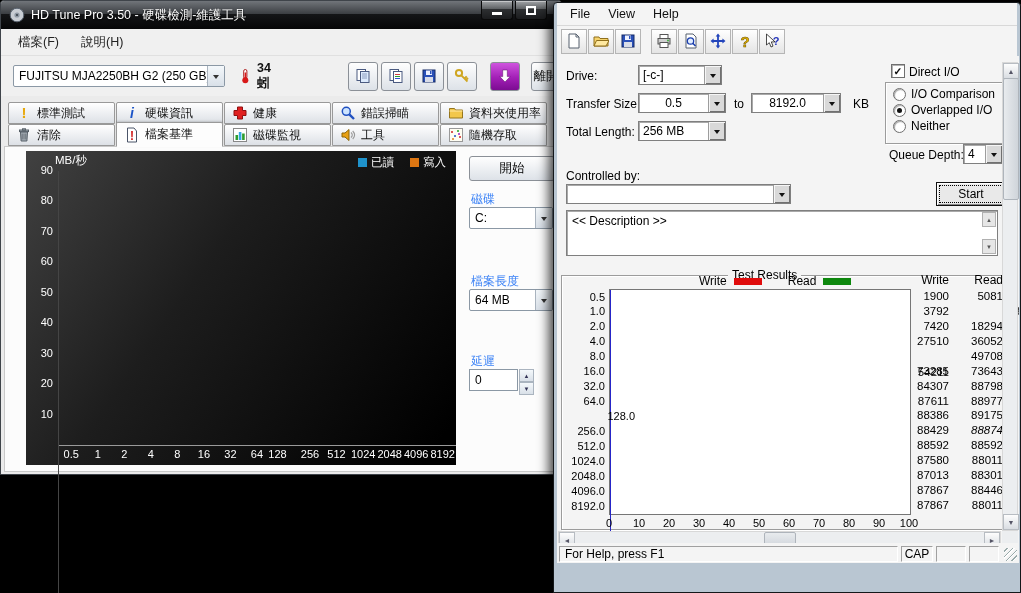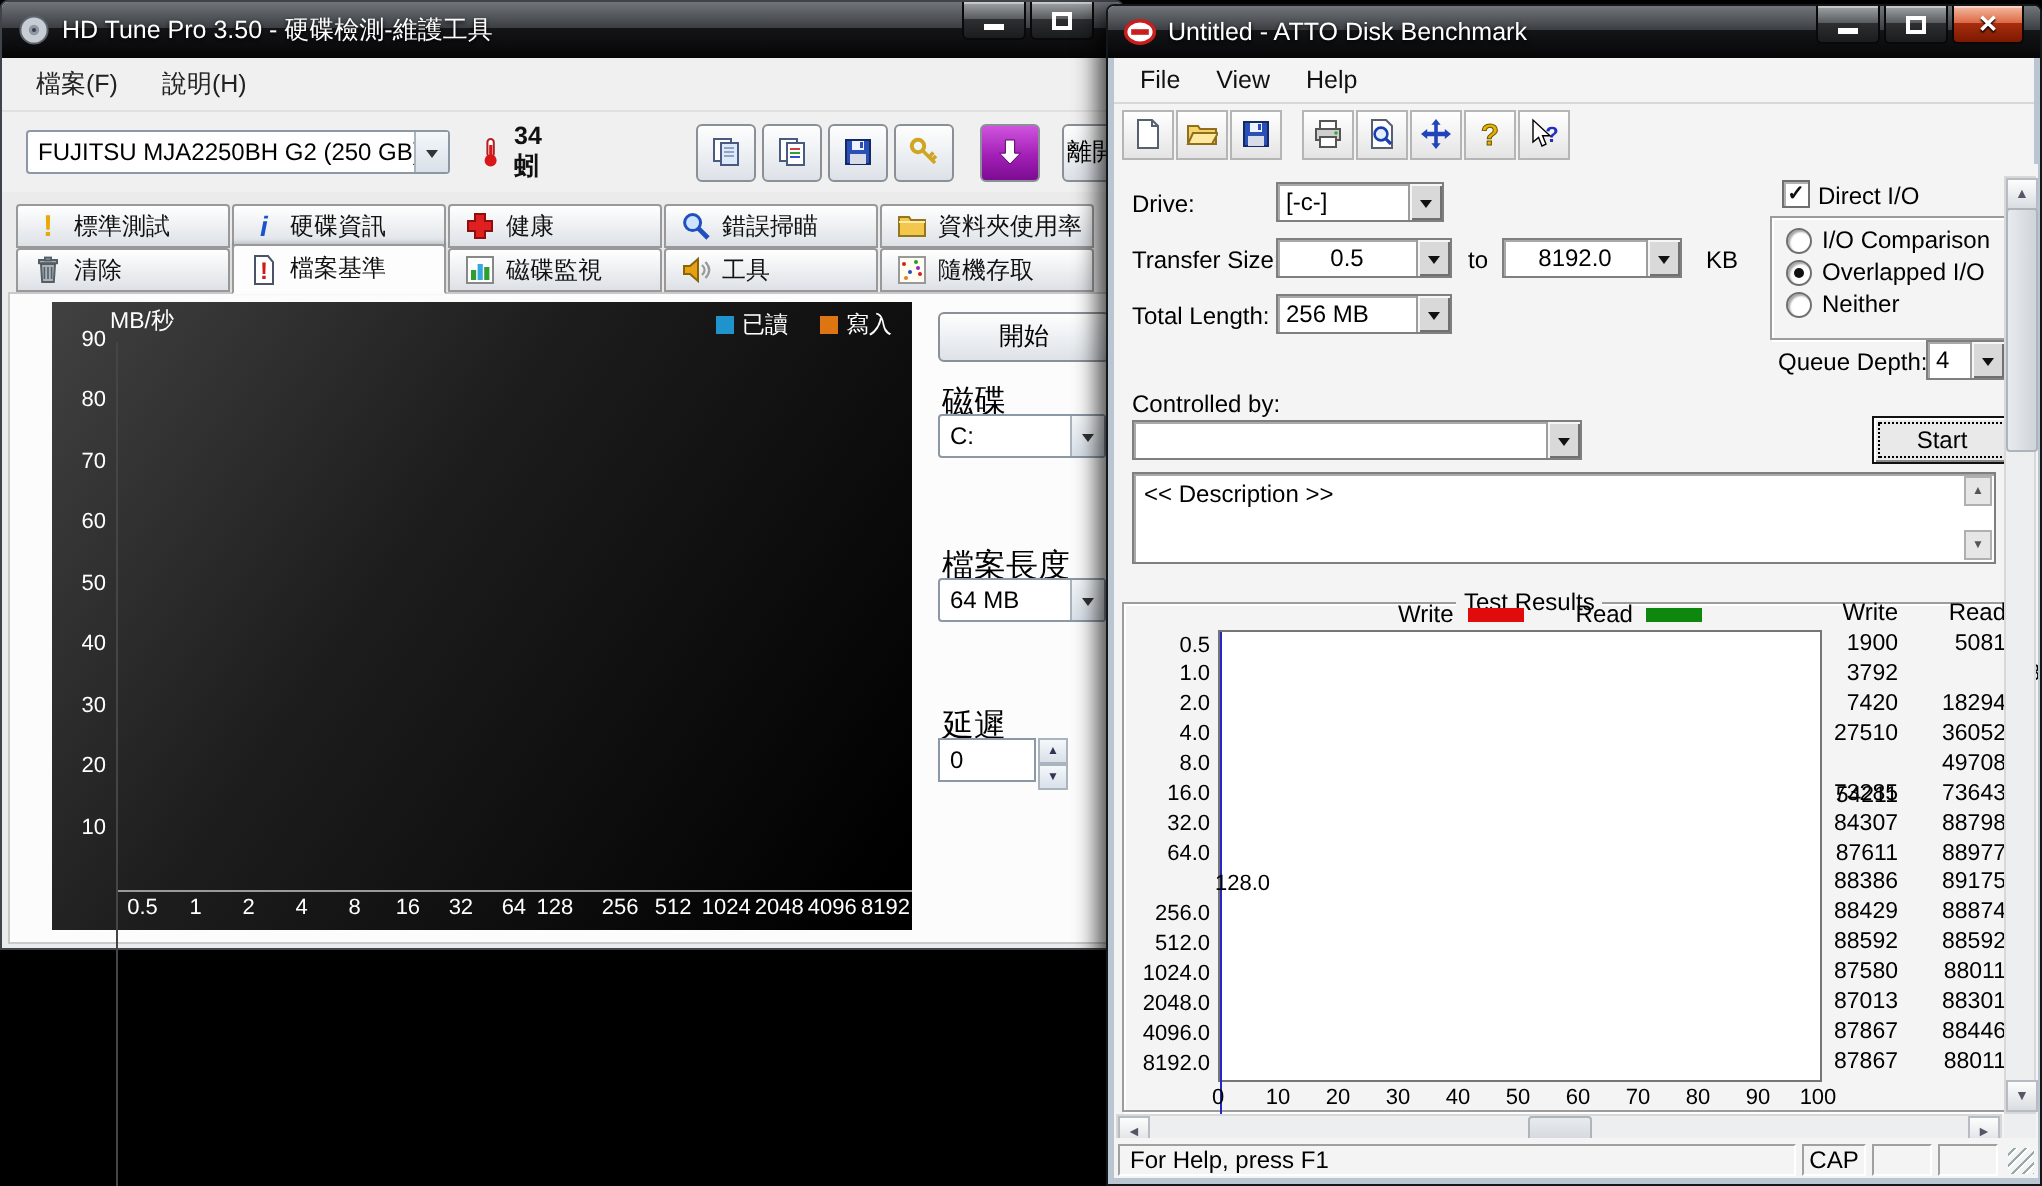--- a/index.html
+++ b/index.html
@@ -56,21 +56,21 @@
            border:1px solid #c9c9c9}
   #ht-chart{position:absolute;left:21px;top:4px;width:430px;height:314px;
             background:linear-gradient(125deg,#414141 0%,#1d1d1d 40%,#000 95%)}
   #ht-plot{position:absolute;left:32px;top:20px;width:398px;height:274px;
            border-bottom:1px solid #9a9a9a}
   .wlab{position:absolute;color:#fff;font-size:11px}
   #ht-legend{position:absolute;right:10px;top:4px;display:flex;gap:16px;align-items:center}
   .lgi{display:flex;align-items:center;gap:4px;color:#fff;font-size:11.5px}
   .lgsw{width:9px;height:9px;display:inline-block}
 
-  .plabel{position:absolute;font-size:16px;color:#000000}
+  .plabel{position:absolute;font-size:12px;color:#3b82f6}
   .pbtn{position:absolute;height:23px;border:1px solid #8b9097;border-radius:3px;
         background:linear-gradient(#fefefe,#dde2e8);font-size:12.5px;display:flex;
         align-items:center;justify-content:center}
   .spin{position:absolute;display:flex}
   .spin .fld{width:49px;height:22px;box-sizing:border-box;background:#fff;border:1px solid #8b98a5;
              font-size:12px;display:flex;align-items:center;padding-left:5px}
   .spin .btns{width:15px;display:flex;flex-direction:column;margin-left:1px}
   .spin .sb{height:11px;background:linear-gradient(#f4f8fb,#d9e0e8);border:1px solid #aab4bf;
             display:flex;align-items:center;justify-content:center;font-size:6px;color:#335}
 
@@ -395,40 +395,20 @@
       <span class="fld">0</span>
       <span class="btns">
         <span class="sb">▲</span>
         <span class="sb">▼</span>
       </span>
     </div>
   </div>
 </div>
 
 <div class="win" id="w-atto">
-  <div class="tbar">
-    <span class="ticon">
-        <svg viewBox="0 0 16 16">
-          <ellipse cx="8" cy="8" rx="7.2" ry="5.6" fill="#fff" stroke="#c81e1e" stroke-width="1.8"></ellipse>
-          <rect x="3.6" y="6.6" width="8.8" height="2.8" fill="#c81e1e"></rect>
-        </svg>
-      </span>
-    <span class="title">Untitled - ATTO Disk Benchmark</span>
-    <span class="capgrp" style="margin-right:8px">
-      <span class="cap">
-          <span class="gmin"></span>
-        </span>
-      <span class="cap">
-          <span class="gmax"></span>
-        </span>
-      <span class="cap close">
-          <span class="gx">✕</span>
-        </span>
-    </span>
-  </div>
   <div class="at-inner">
     <div class="at-mbar" id="at-menubar">
         <span class="mitem">File</span>
         <span class="mitem">View</span>
         <span class="mitem">Help</span>
       </div>
     <div class="at-tools" id="at-toolbar">
         <span class="xbtn">
           <span>
             <svg viewBox="0 0 16 16">
@@ -627,21 +607,21 @@
           <div class="vcell" style="left: 336px; top: 443.067px;">87867</div>
           <div class="vcell" style="left: 390px; top: 234px;">5081</div>
           <div class="vcell" style="left: 390px; top: 248.933px; padding-left: 30px;">9836</div>
           <div class="vcell" style="left: 390px; top: 263.867px;">18294</div>
           <div class="vcell" style="left: 390px; top: 278.8px;">36052</div>
           <div class="vcell" style="left: 390px; top: 293.733px;">49708</div>
           <div class="vcell" style="left: 390px; top: 308.667px;">73643</div>
           <div class="vcell" style="left: 390px; top: 323.6px;">88798</div>
           <div class="vcell" style="left: 390px; top: 338.533px;">88977</div>
           <div class="vcell" style="left: 390px; top: 353.467px;">89175</div>
-          <div class="vcell" style="left: 390px; top: 368.4px;">88874</div>
+          <div class="vcell" style="left: 390px; top: 368.4px; font-style: italic;">88874</div>
           <div class="vcell" style="left: 390px; top: 383.333px;">88592</div>
           <div class="vcell" style="left: 390px; top: 398.267px;">88011</div>
           <div class="vcell" style="left: 390px; top: 413.2px;">88301</div>
           <div class="vcell" style="left: 390px; top: 428.133px;">88446</div>
           <div class="vcell" style="left: 390px; top: 443.067px;">88011</div>
         </div>
       <div id="at-xticks">
           <div class="xtick" style="left: 38px; top: 461px;">0</div>
           <div class="xtick" style="left: 68px; top: 461px;">10</div>
           <div class="xtick" style="left: 98px; top: 461px;">20</div>

